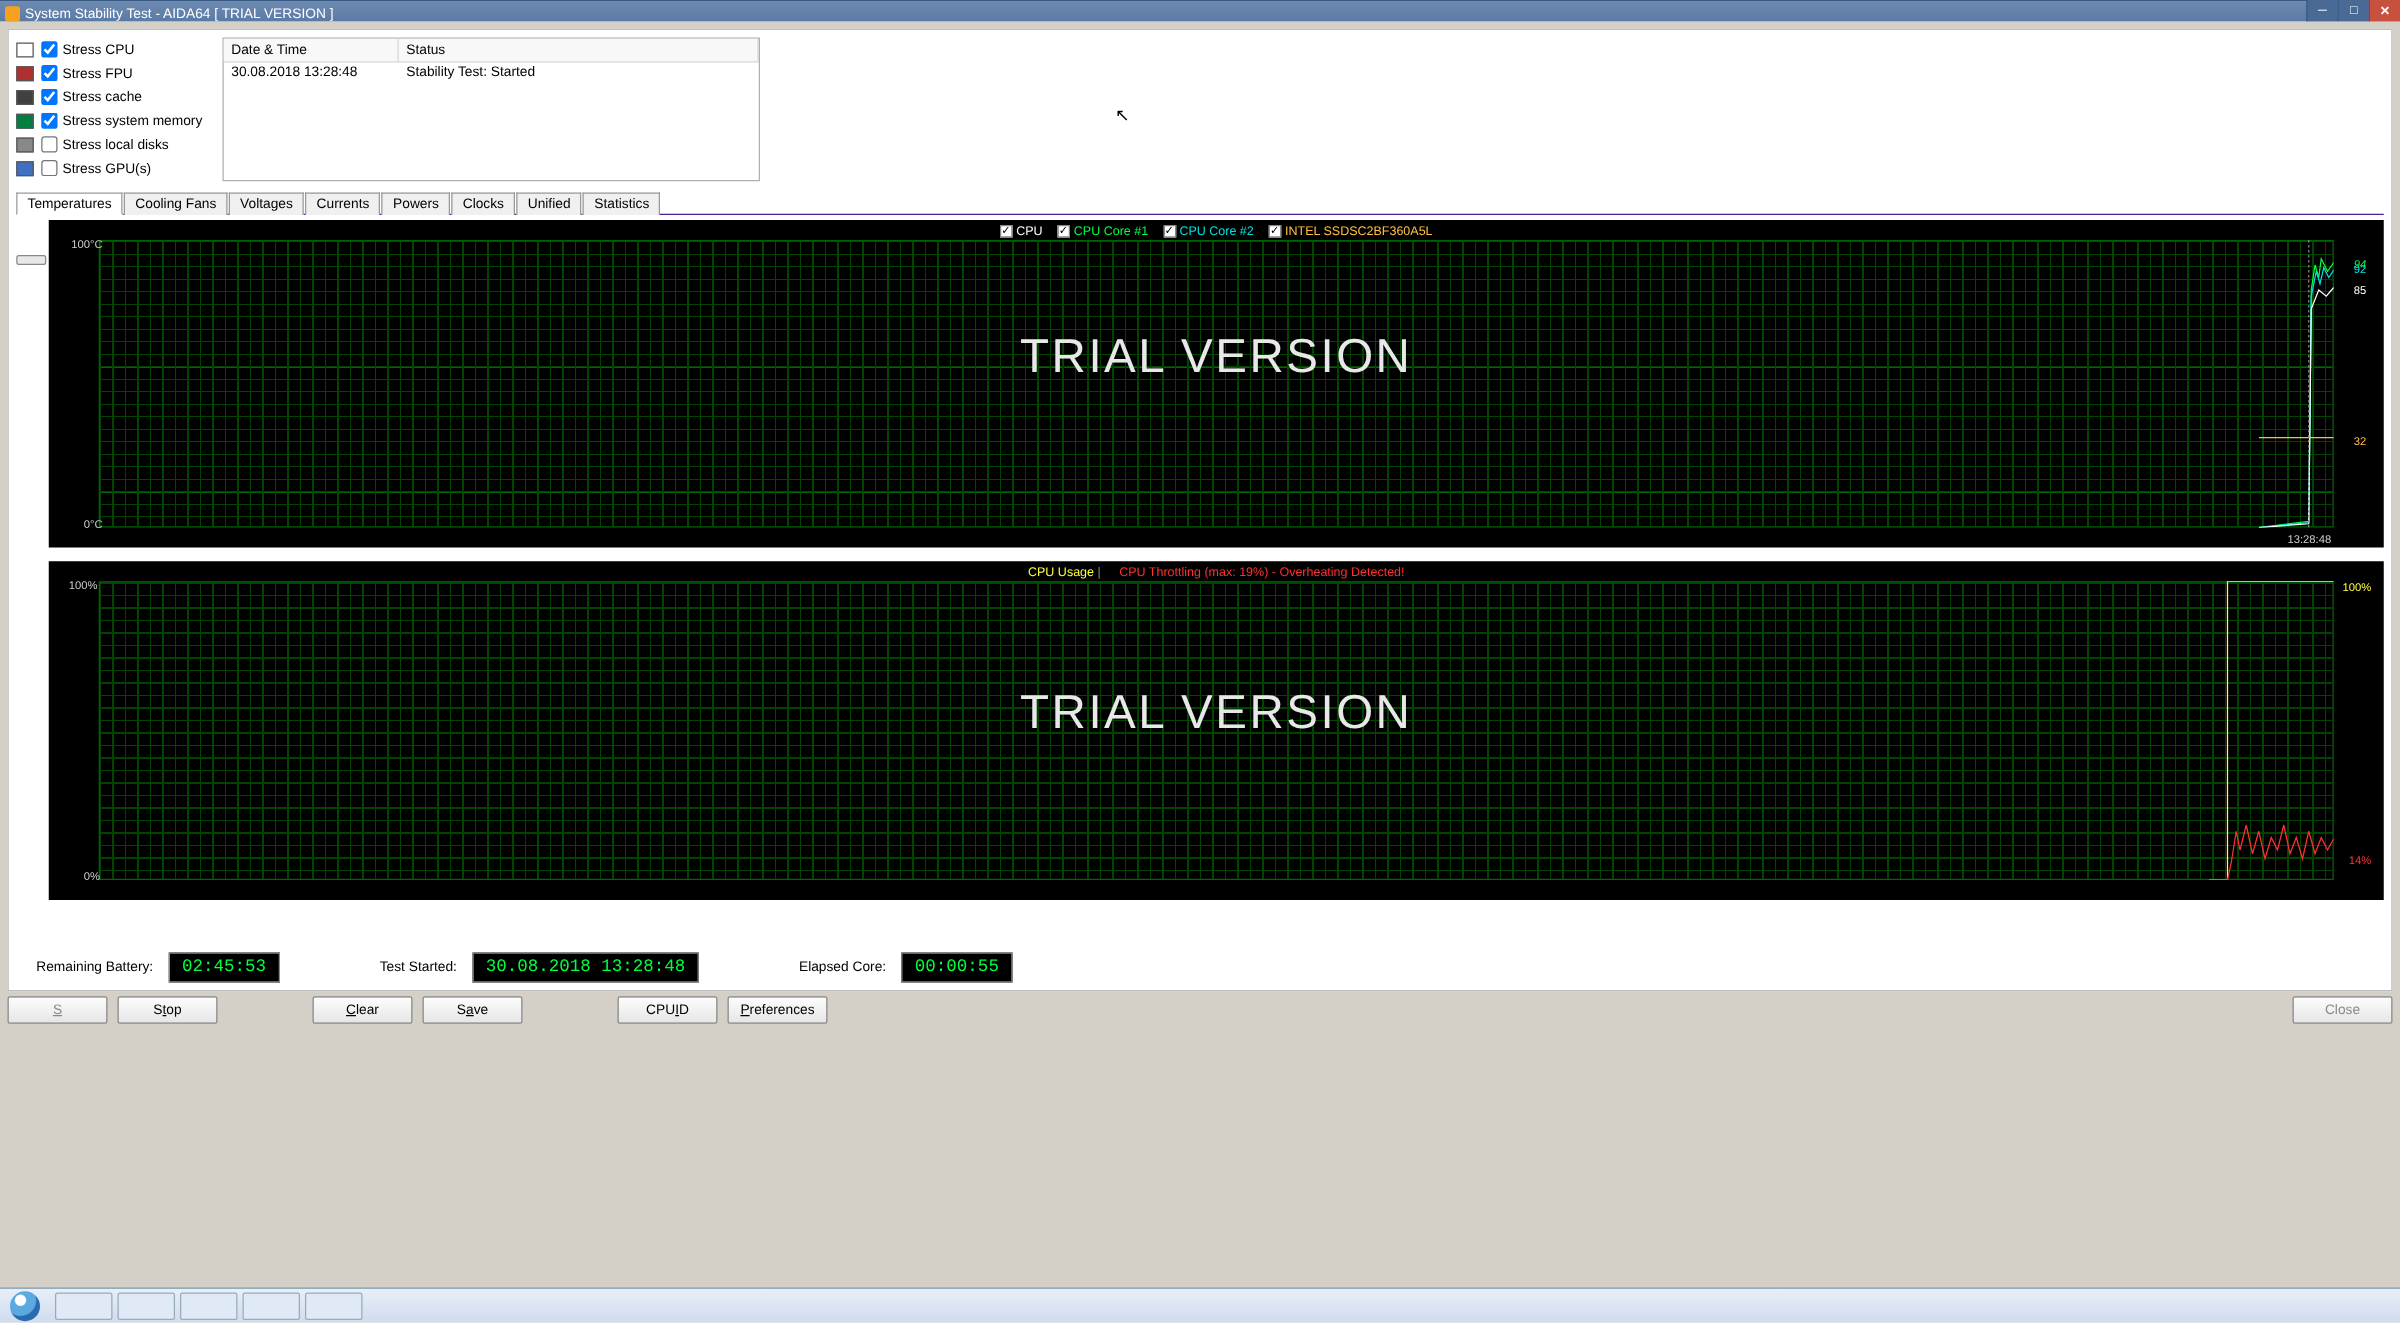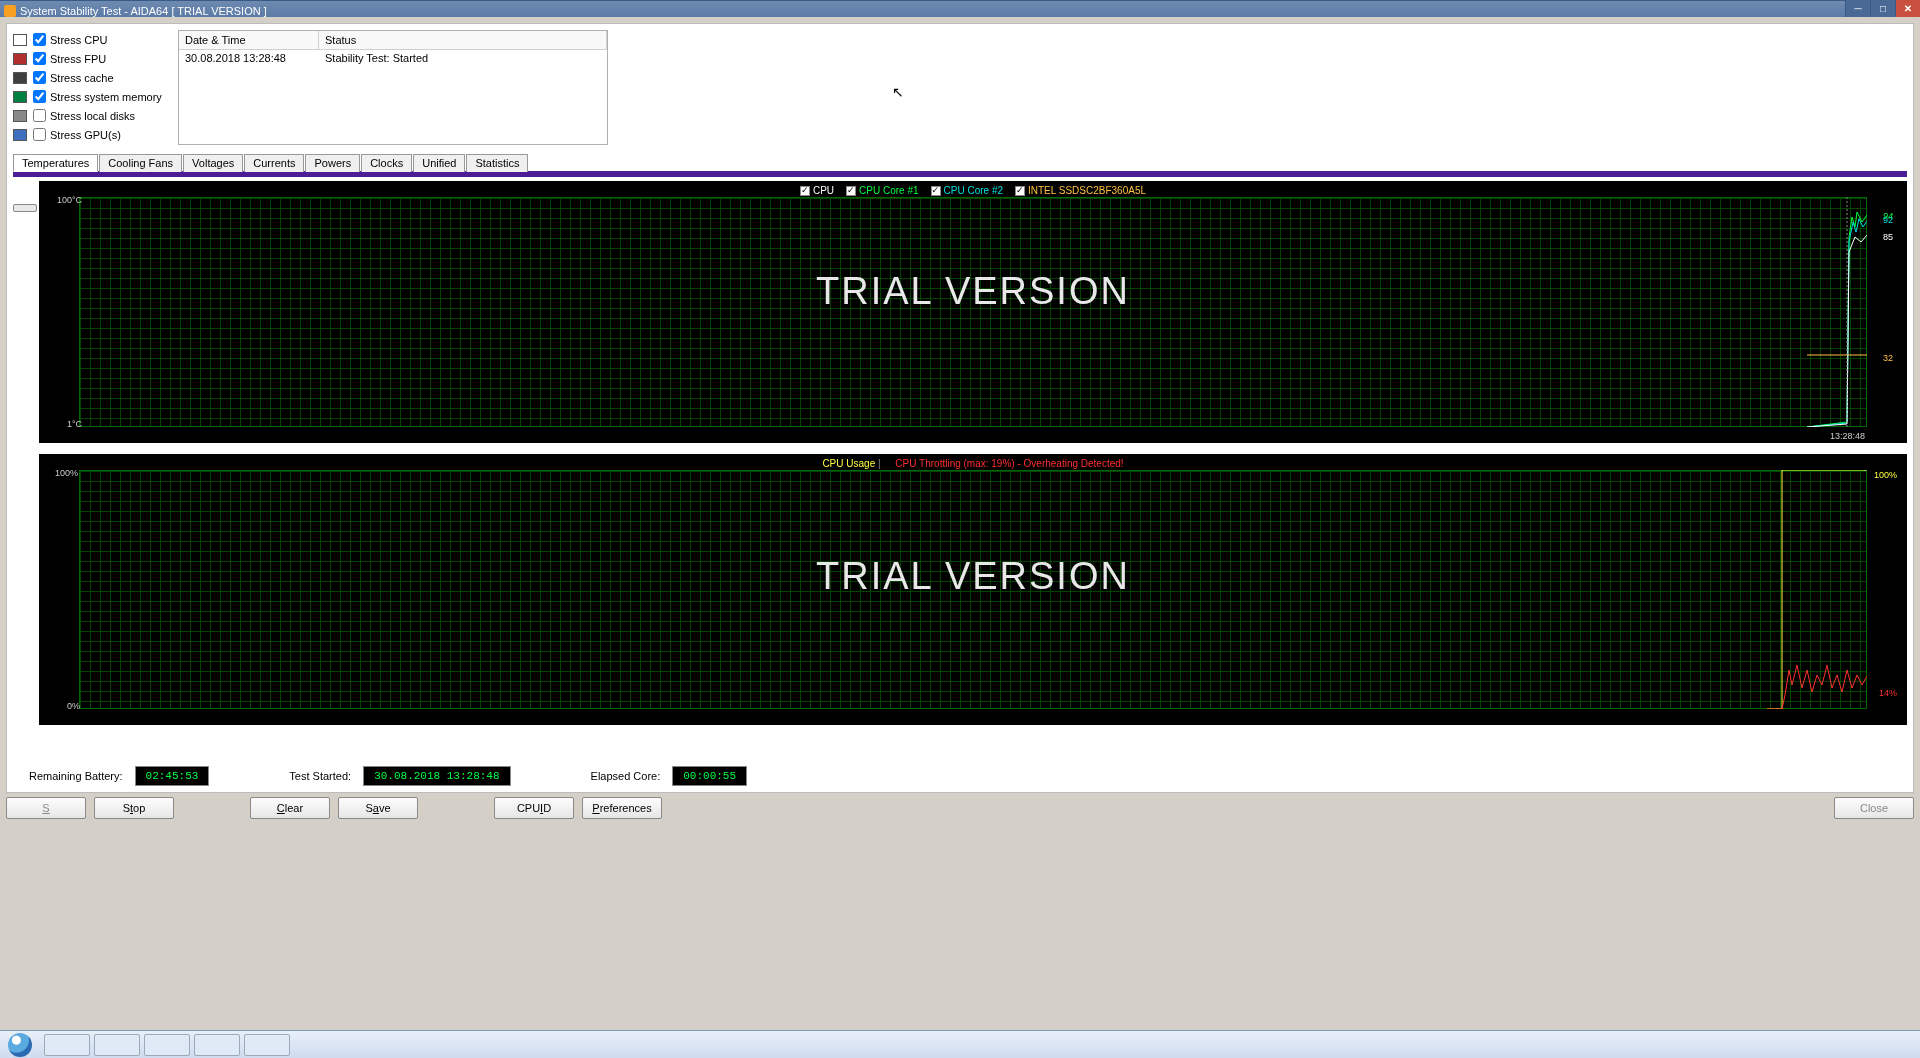--- a/index.html
+++ b/index.html
@@ -30,21 +30,21 @@
 .stressrow input[type=checkbox]{ margin-right:4px; width:13px; height:13px;}
 .logtable { border:1px solid #b0b0b0; width:430px; height:115px; background:#fff;}
 .logtable .hdr { display:flex; border-bottom:1px solid #d0d0d0;}
 .logtable .hdr div { padding:3px 6px; font-size:11px; border-right:1px solid #d0d0d0; background:#f8f8f8;}
 .lh-date{width:140px;} .lh-status{flex:1;}
 .logtable .row { display:flex;}
 .logtable .row div { padding:2px 6px; font-size:11px;}
 .lr-date{width:140px;} .lr-status{flex:1;}
 
 
-.tabstrip { margin-top:8px; display:flex; border-bottom:6px solid #4c1d95;}
+.tabstrip { margin-top:8px; display:flex; border-bottom:1px solid #4c1d95;}
 .tab { border:1px solid #999; border-bottom:none; background:#f0f0f0; padding:2px 8px; font-size:11px; margin-right:1px; position:relative; top:1px; cursor:pointer;}
 .tab.active { background:#fff; border-bottom:1px solid #fff;}
 
 
 .scalehandle { position:absolute; left:6px; top:180px; width:24px; height:8px; background:#e8e8e8; border:1px solid #888; border-radius:2px;}
 
 
 .charts { margin-top:4px;}
 .chart { background:#000; position:relative; margin-left:26px; margin-bottom:11px;}
 .chart1 { height:262px;}
@@ -68,21 +68,21 @@
 .chart .throttle { color:#ff3030;margin-left:12px;}
 .chart .usage { color:#ffff40;}
 .timestamp { position:absolute; right:42px; bottom:2px; color:#ccc; font-size:9px;}
 
 
 .trace { position:absolute; }
 
 
 .statusrow { position:absolute; bottom:6px; left:6px; right:6px; display:flex; align-items:center; gap:12px; font-size:11px;}
 .statusrow .lab { margin-left:16px;}
-.lcd { background:#000; color:#00ff40; font-family: "Courier New", monospace; font-size:11px; padding:3px 10px; border:1px solid #888; min-width:70px; text-align:center;}
+.lcd { background:#000; color:#00ff40; font-family: "Courier New", monospace; font-size:14px; padding:3px 10px; border:1px solid #888; min-width:70px; text-align:center;}
 
 
 .buttonbar { position:absolute; left:6px; right:6px; top:795px; height:26px; display:flex; gap:8px; align-items:center;}
 .btn { width:80px; height:22px; background:linear-gradient(#fdfdfd,#e6e6e6); border:1px solid #8a8a8a; border-radius:2px; font-size:11px; cursor:pointer; display:flex; align-items:center; justify-content:center;}
 .btn.disabled { color:#8a8a8a; cursor:default;}
 .btn .ul { text-decoration: underline; }
 .spacer { flex:1;}
 
 
 .taskbar { position:absolute; left:0; right:0; bottom:0; height:28px; background:linear-gradient(#e8eff8,#cfdcef); border-top:1px solid #7f9db9; display:flex; align-items:center; overflow:hidden;}
@@ -164,21 +164,21 @@
     </div>
   <div class="scalehandle"></div>
 
   <div class="charts">
 
     <div class="chart chart1">
       <div class="legend" id="legend1"><span class="legend-item"><span class="legend-cb"></span><span style="color:#ffffff">CPU</span></span><span class="legend-item"><span class="legend-cb"></span><span style="color:#00ff40">CPU Core #1</span></span><span class="legend-item"><span class="legend-cb"></span><span style="color:#00e0e0">CPU Core #2</span></span><span class="legend-item"><span class="legend-cb"></span><span style="color:#ffc040">INTEL SSDSC2BF360A5L</span></span></div>
       <div class="grid"></div>
       <div class="watermark">TRIAL VERSION</div>
       <div class="ylabel" style="left:18px; top:14px;text-align:center;">100°C</div>
-      <div class="ylabel" style="left:28px; bottom:14px;">1°C</div>
+      <div class="ylabel" style="left:28px; bottom:14px;">0°C</div>
       <div class="timestamp">13:28:48</div>
 
       <svg class="trace" style="right:40px; top:16px; width:60px; height:230px;">
         <polyline points="0,230 40,225 42,40 45,20 48,30 50,15 55,25 60,18" stroke="#00ff40" fill="none" stroke-width="1"></polyline>
         <polyline points="0,230 40,226 42,45 46,25 49,35 52,22 56,30 60,24" stroke="#00e0e0" fill="none" stroke-width="1"></polyline>
         <polyline points="0,230 40,227 42,55 48,40 54,45 60,38" stroke="#ffffff" fill="none" stroke-width="1"></polyline>
         <polyline points="0,158 60,158" stroke="#ffc040" fill="none" stroke-width="1"></polyline>
         <line x1="40" y1="0" x2="40" y2="230" stroke="#888" stroke-dasharray="2,2"></line>
       </svg>
       <div id="vlabels1">

